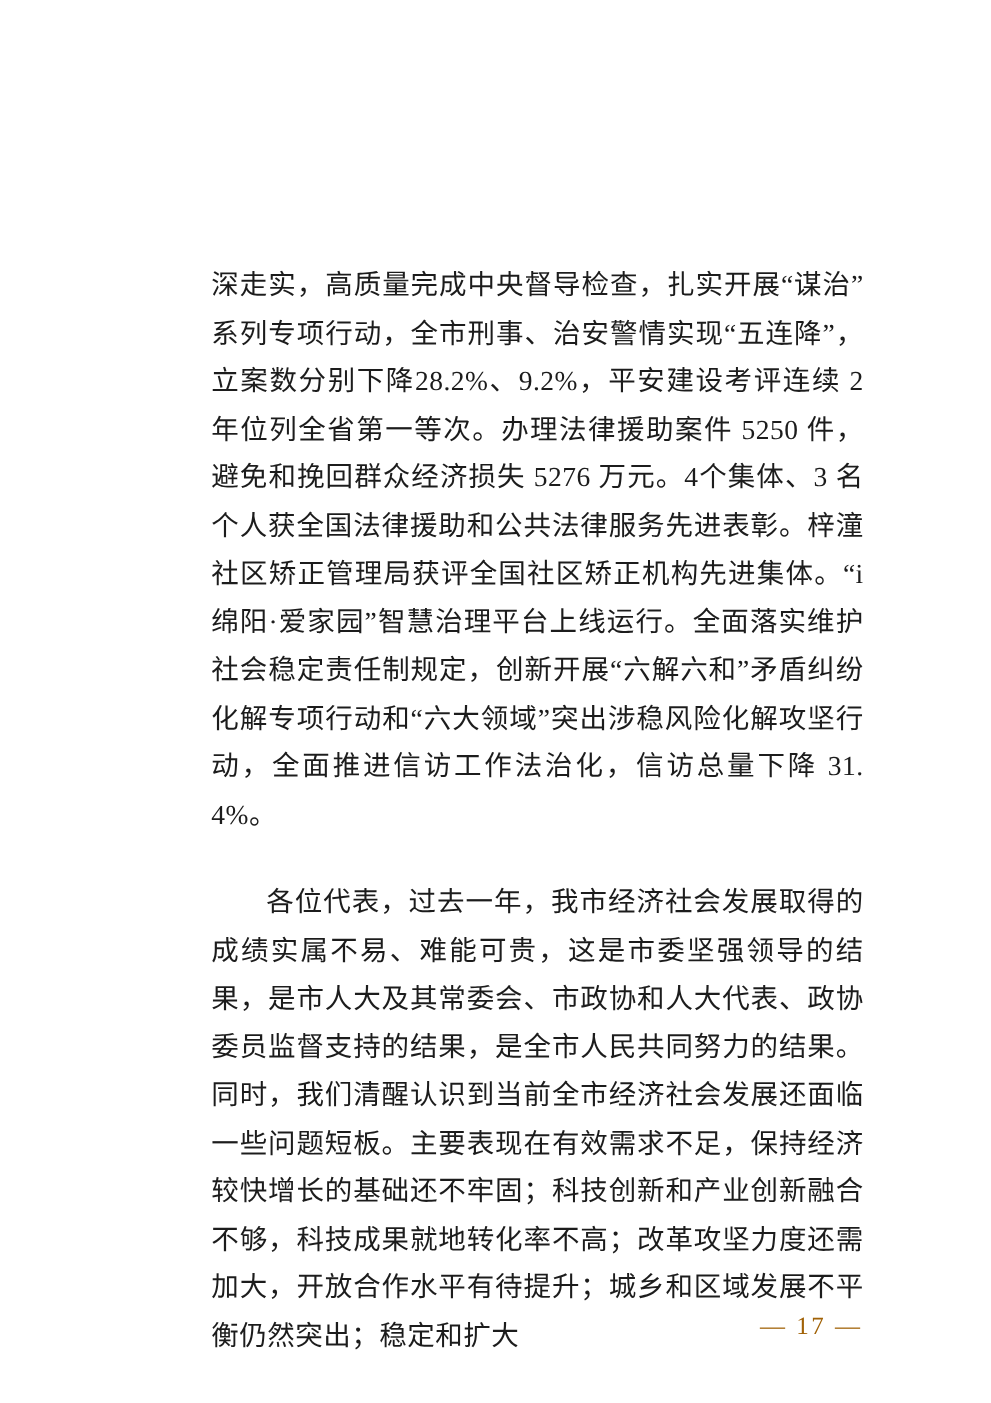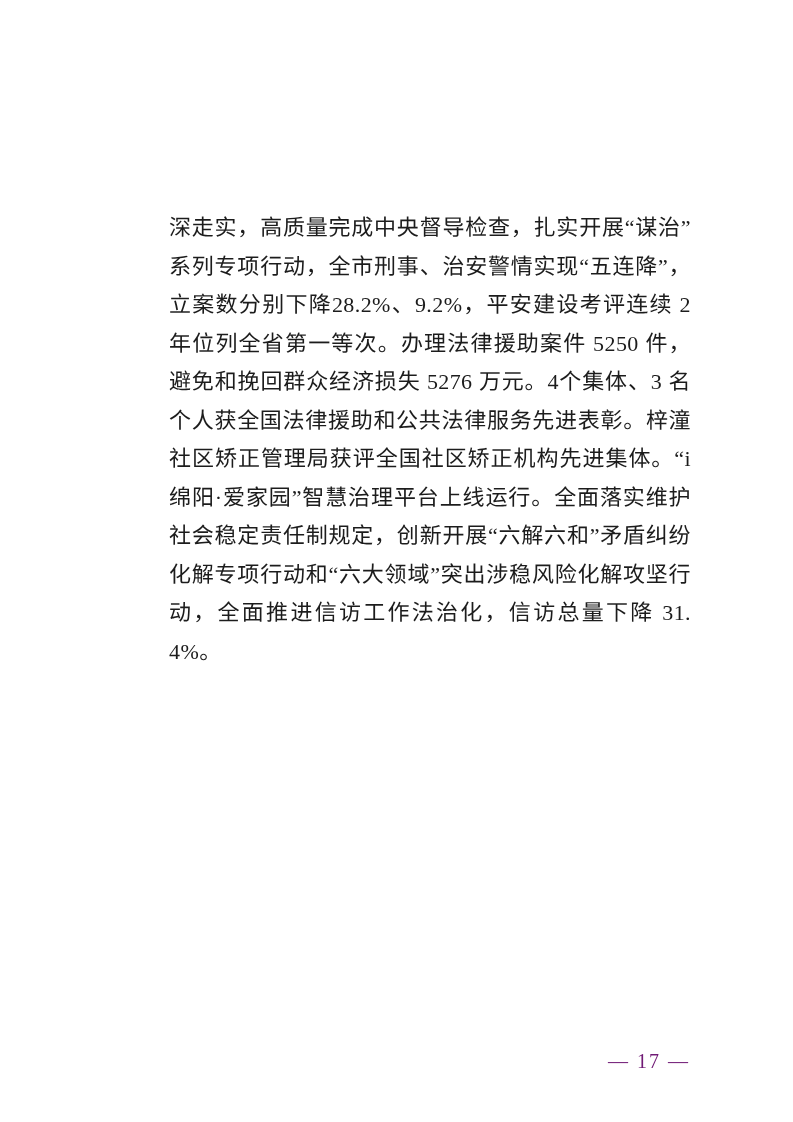--- a/index.html
+++ b/index.html
@@ -35,28 +35,29 @@
     text-indent: 2em;
   }
   .page-footer {
     position: absolute;
     top: 1002px;
     right: 103px;
     text-align: right;
   }
   .page-number {
     font-size: 20px;
-    color: #701a75;
+    color: #a16207;
     letter-spacing: 2px;
     font-family: "Liberation Serif", "DejaVu Serif", serif;
   }
 </style>
 </head>
 <body>
 
 <div class="page">
   <main class="body-text">
     <p class="para">深走实，高质量完成中央督导检查，扎实开展“谋治”系列专项行动，全市刑事、治安警情实现“五连降”，立案数分别下降28.2%、9.2%，平安建设考评连续 2 年位列全省第一等次。办理法律援助案件 5250 件，避免和挽回群众经济损失 5276 万元。4个集体、3 名个人获全国法律援助和公共法律服务先进表彰。梓潼社区矫正管理局获评全国社区矫正机构先进集体。“i 绵阳·爱家园”智慧治理平台上线运行。全面落实维护社会稳定责任制规定，创新开展“六解六和”矛盾纠纷化解专项行动和“六大领域”突出涉稳风险化解攻坚行动，全面推进信访工作法治化，信访总量下降 31.4%。</p>
+    <p class="para indent">各位代表，过去一年，我市经济社会发展取得的成绩实属不易、难能可贵，这是市委坚强领导的结果，是市人大及其常委会、市政协和人大代表、政协委员监督支持的结果，是全市人民共同努力的结果。同时，我们清醒认识到当前全市经济社会发展还面临一些问题短板。主要表现在有效需求不足，保持经济较快增长的基础还不牢固；科技创新和产业创新融合不够，科技成果就地转化率不高；改革攻坚力度还需加大，开放合作水平有待提升；城乡和区域发展不平衡仍然突出；稳定和扩大</p>
   </main>
   <footer class="page-footer">
     <span class="page-number">— 17 —</span>
   </footer>
 </div>
 
 </body></html>

